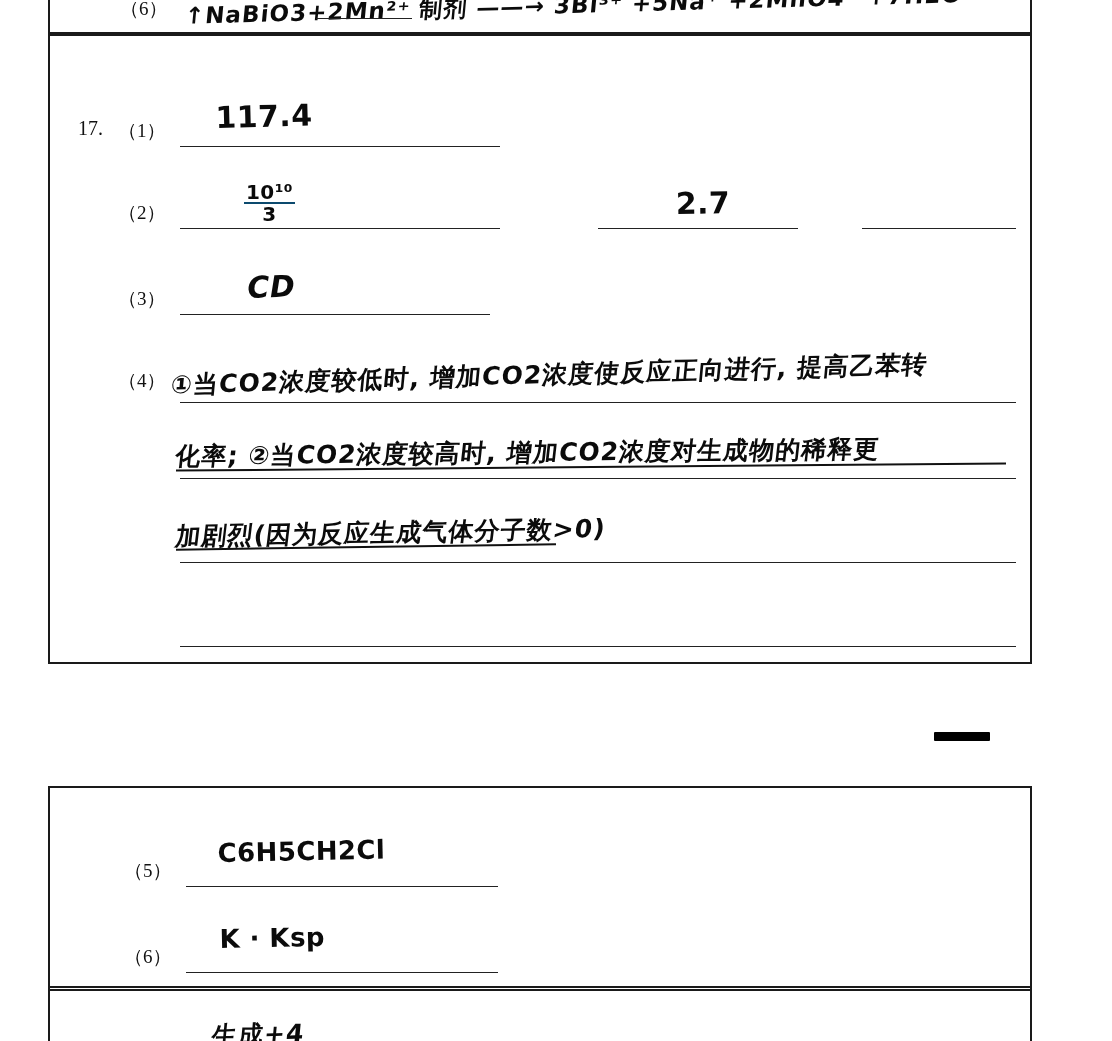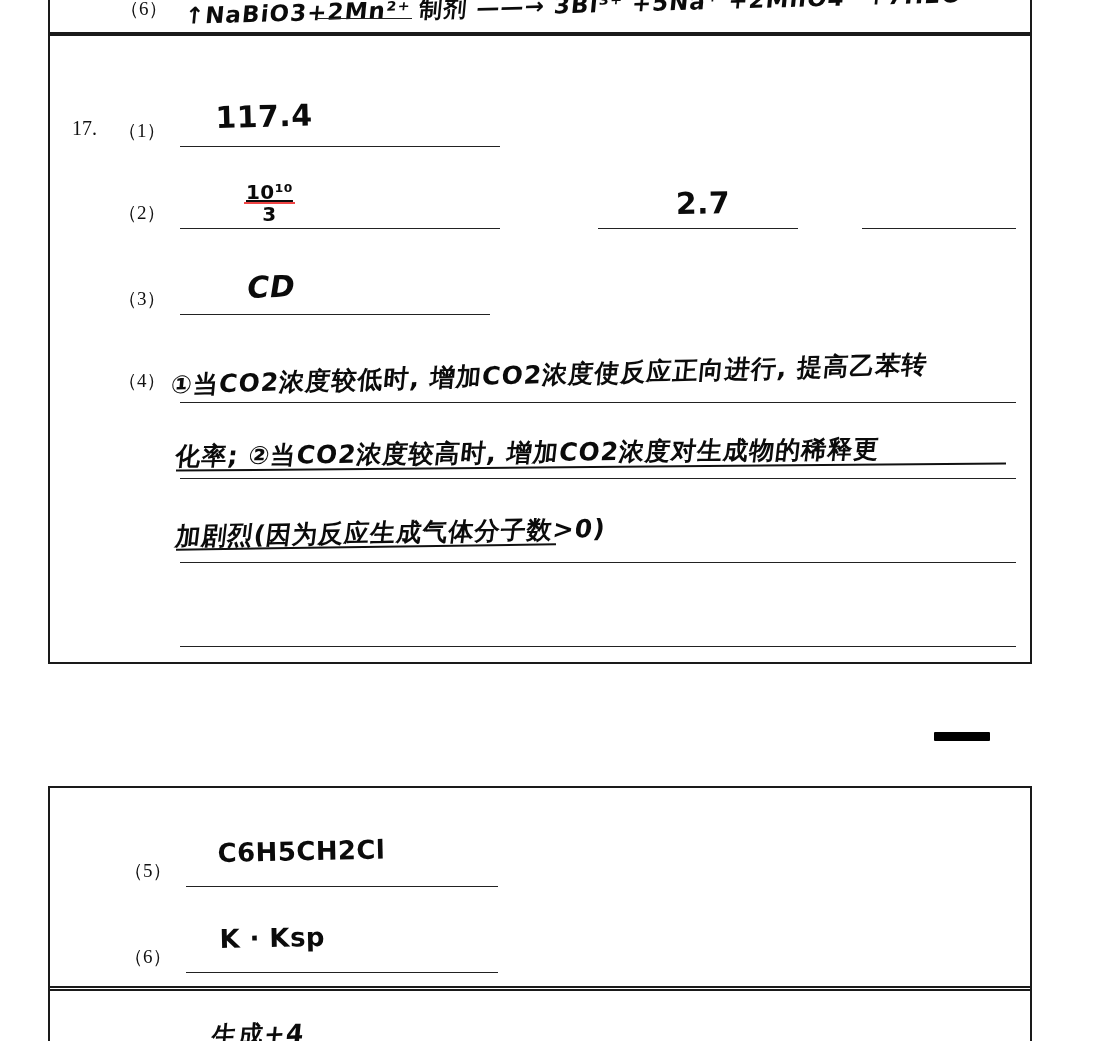--- a/index.html
+++ b/index.html
@@ -66,20 +66,21 @@
   
   .label {
     position: absolute;
     font-family: "Liberation Serif", serif;
     font-size: 19px;
     color: #111;
     white-space: nowrap;
   }
   .qnum {
     font-size: 20px;
+    margin-left: 6px;
   }
 
   
   .hand {
     position: absolute;
     font-family: "DejaVu Sans", sans-serif;
     color: #0b0b0b;
     white-space: nowrap;
     transform-origin: left bottom;
   }
@@ -116,21 +117,21 @@
     background: #000;
     border-radius: 1px;
   }
   .frac {
     display: inline-block;
     text-align: center;
     font-size: 20px;
     line-height: 1.02;
     transform: translateY(-2px);
   }
-  .frac .num { display: block; border-bottom: 2px solid #ef4444; padding: 0 2px; text-decoration: underline; }
+  .frac .num { display: block; border-bottom: 2px solid #0c4a6e; padding: 0 2px; }
   .frac .den { display: block; padding: 0 2px; }
 </style>
 </head>
 <body>
 
 <div class="sheet">
 
   <div class="box" id="box-top"></div>
 
   <div class="label" style="left:120px; top:-4px;">（6）</div>

